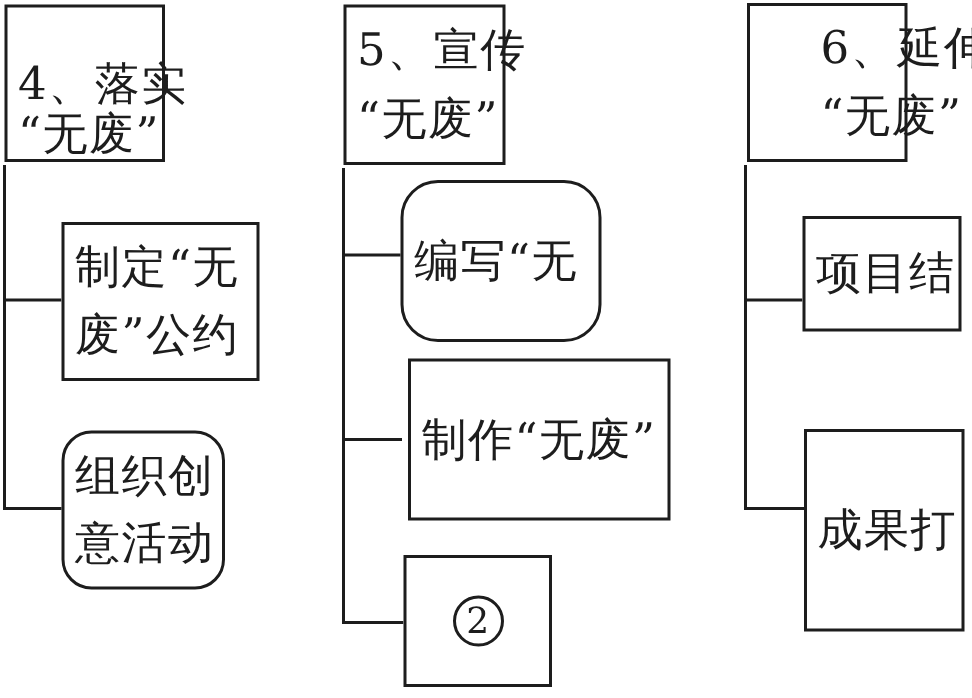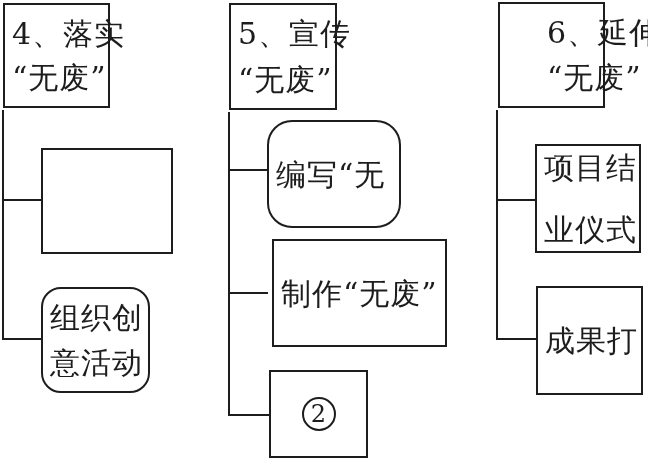--- a/index.html
+++ b/index.html
@@ -32,43 +32,43 @@
     display: block;
     padding-left: 7px;
     padding-right: 2px;
     white-space: nowrap;
   }
   .connector {
     position: absolute;
     background: #1d1d1d;
   }
   
-  .g4-header { left: 3px;   top: 3px;   width: 107px; height: 105px; }
+  .g4-header { left: 3px;   top: 3px;   width: 107px; height: 105px; justify-content: flex-end; }
   .g4-vline  { left: 2px;   top: 110px; width: 2px;   height: 230px; }
   .g4-br-a   { left: 2px;   top: 199px; width: 39px;  height: 2px; }
   .g4-br-b   { left: 2px;   top: 338px; width: 39px;  height: 2px; }
   .g4-child-a{ left: 41px;  top: 148px; width: 132px; height: 106px; }
   .g4-child-b{ left: 41px;  top: 287px; width: 109px; height: 106px; border-radius: 20px; }
   
   .g5-header { left: 229px; top: 3px;   width: 108px; height: 107px; }
   .g5-vline  { left: 228px; top: 112px; width: 2px;   height: 304px; }
   .g5-br-a   { left: 228px; top: 169px; width: 39px;  height: 2px; }
   .g5-br-b   { left: 228px; top: 292px; width: 40px;  height: 2px; }
   .g5-br-c   { left: 228px; top: 414px; width: 41px;  height: 2px; }
   .g5-child-a{ left: 267px; top: 120px; width: 134px; height: 108px; border-radius: 25px; }
   .g5-child-b{ left: 272px; top: 239px; width: 175px; height: 108px; }
   .g5-child-c{ left: 269px; top: 370px; width: 99px;  height: 88px;
                justify-content: center; align-items: center; }
   
   .g6-header { left: 498px; top: 2px;   width: 107px; height: 106px; padding-left: 40px; }
   .g6-vline  { left: 496px; top: 110px; width: 2px;   height: 230px; }
   .g6-br-a   { left: 496px; top: 199px; width: 39px;  height: 2px; }
   .g6-br-b   { left: 496px; top: 338px; width: 40px;  height: 2px; }
-  .g6-child-a{ left: 535px; top: 144px; width: 106px; height: 109px; gap: 24px; }
-  .g6-child-b{ left: 536px; top: 286px; width: 107px; height: 109px; }
+  .g6-child-a{ left: 535px; top: 144px; width: 106px; height: 77px; gap: 24px; }
+  .g6-child-b{ left: 536px; top: 286px; width: 107px; height: 135px; }
 
   .circled-number {
     display: flex;
     align-items: center;
     justify-content: center;
     width: 34px;
     height: 34px;
     border: 2px solid #1d1d1d;
     border-radius: 50%;
     font-size: 24px;
@@ -83,20 +83,22 @@
 <div class="canvas">
 
   <div class="box g4-header">
     <span class="line">4、落实</span>
     <span class="line">“无废”</span>
   </div>
   <div class="connector g4-vline"></div>
   <div class="connector g4-br-a"></div>
   <div class="connector g4-br-b"></div>
   <div class="box g4-child-a">
+    <span class="line">制定“无</span>
+    <span class="line">废”公约</span>
   </div>
   <div class="box g4-child-b">
     <span class="line">组织创</span>
     <span class="line">意活动</span>
   </div>
 
   <div class="box g5-header">
     <span class="line">5、宣传</span>
     <span class="line">“无废”</span>
   </div>
@@ -116,19 +118,18 @@
 
   <div class="box g6-header">
     <span class="line">6、延伸</span>
     <span class="line">“无废”</span>
   </div>
   <div class="connector g6-vline"></div>
   <div class="connector g6-br-a"></div>
   <div class="connector g6-br-b"></div>
   <div class="box g6-child-a">
     <span class="line">项目结</span>
-    <span class="line">业仪式</span>
   </div>
   <div class="box g6-child-b">
     <span class="line">成果打</span>
   </div>
 
 </div>
 
 </body></html>

